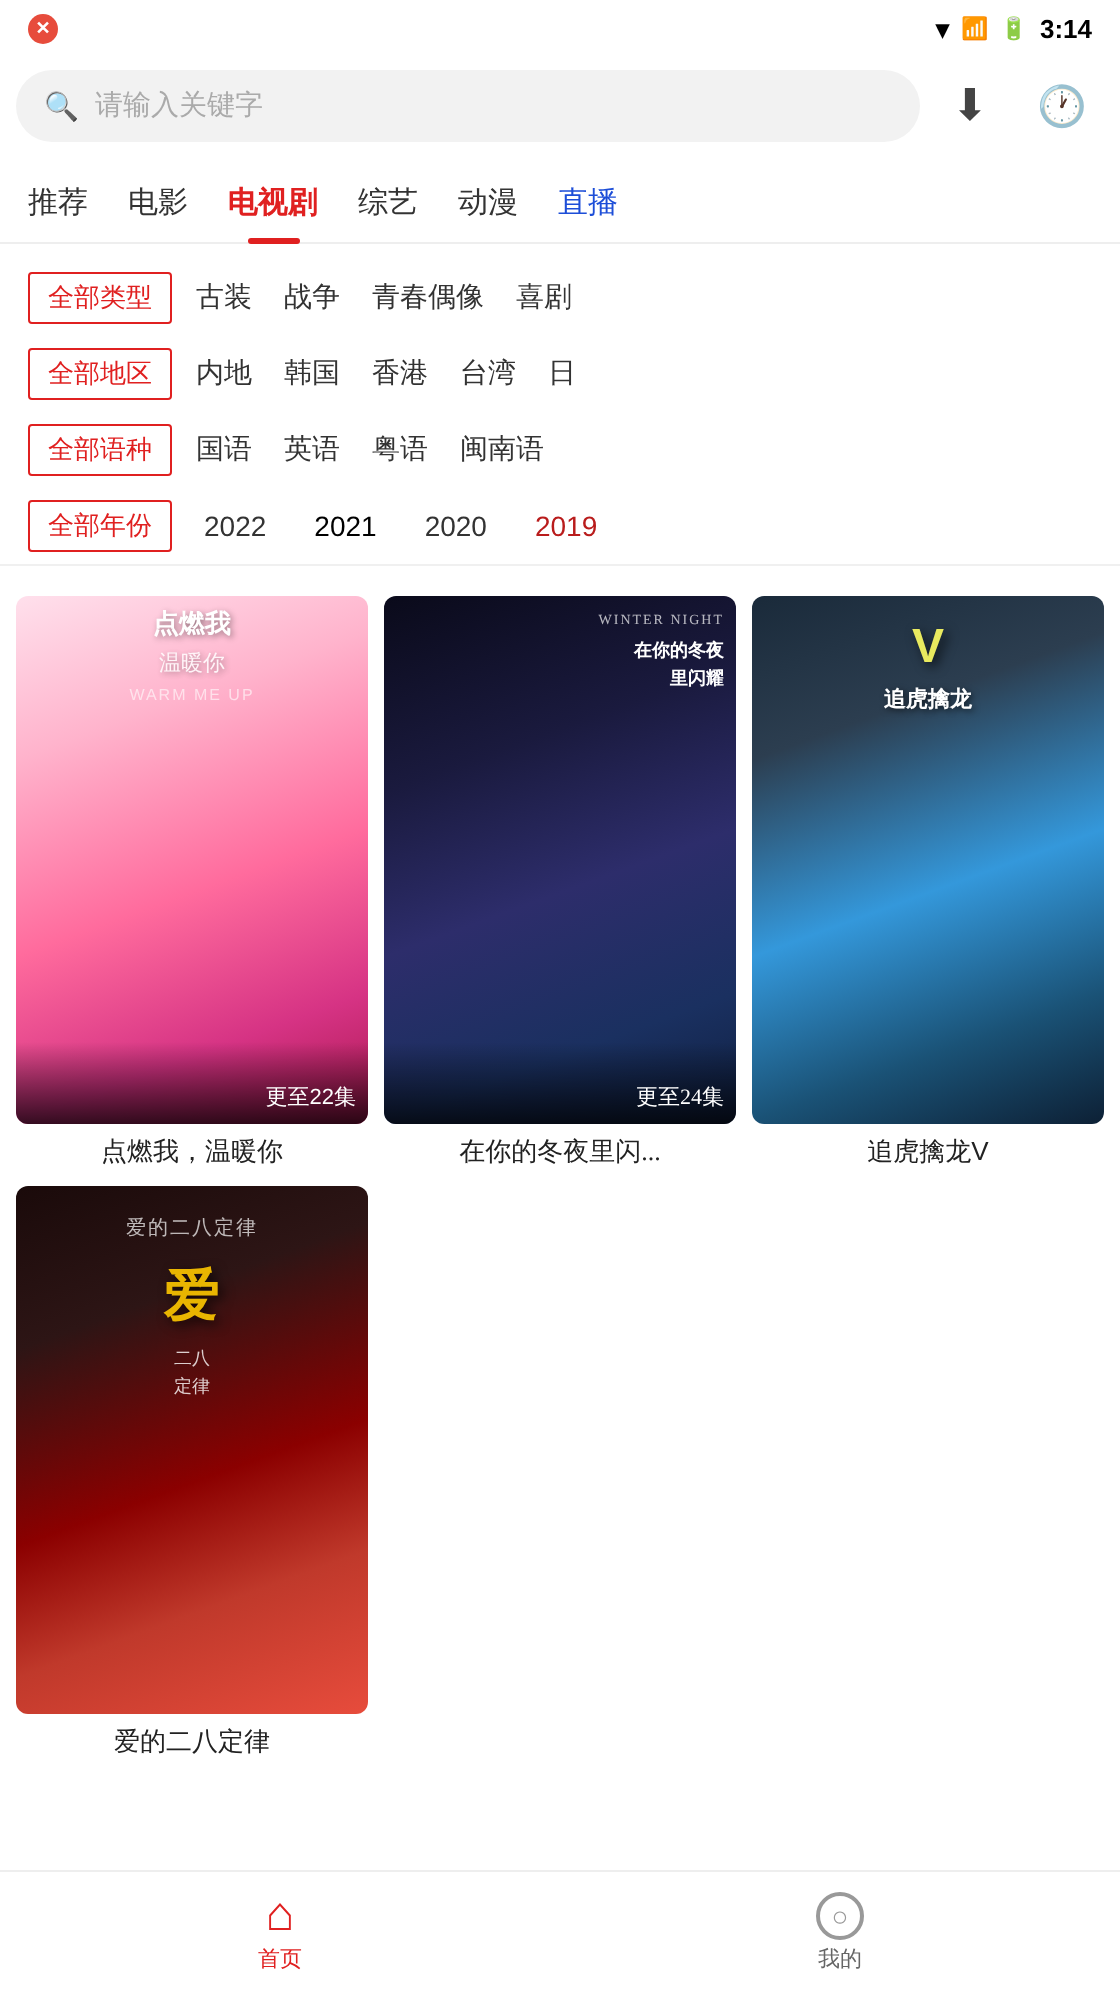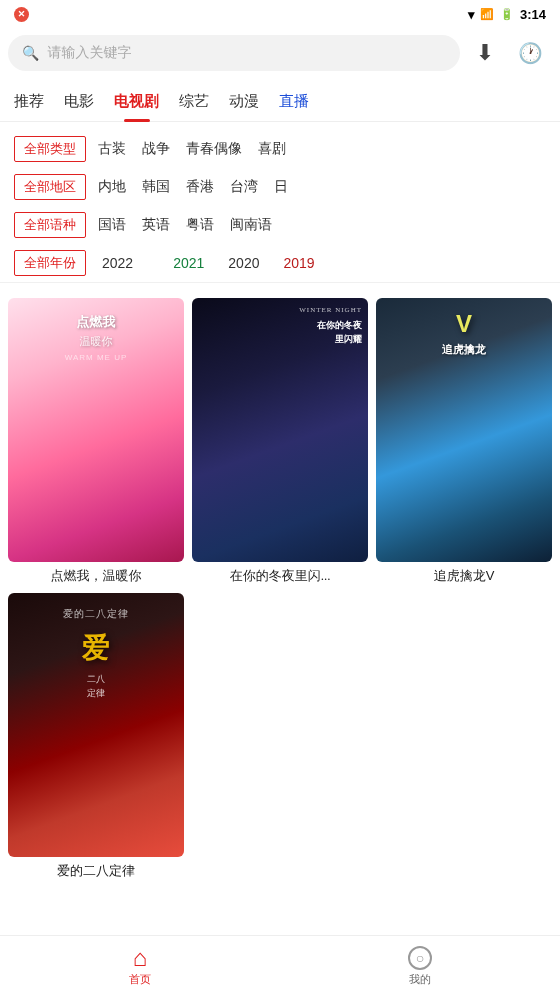--- a/index.html
+++ b/index.html
@@ -93,46 +93,52 @@
   <span style="font-size:14px;color:#333;cursor:pointer;padding:0 4px;">英语</span>
   <span style="font-size:14px;color:#333;cursor:pointer;padding:0 4px;">粤语</span>
   <span style="font-size:14px;color:#333;cursor:pointer;padding:0 4px;">闽南语</span>
 </div>
 
 <div style="display:flex;align-items:center;padding:6px 14px;gap:8px;overflow:hidden;">
   <div style="color:#e02020;font-size:13px;min-width:72px;text-align:center;border:1px solid #e02020;padding:3px 2px;border-radius:2px;cursor:pointer;">
     <span>全部年份</span>
   </div>
   <span style="font-size:14px;color:#333;cursor:pointer;padding:0 8px;">2022</span>
-  <span style="font-size:14px;color:#15803d;cursor:pointer;padding:0 8px;margin-left:16px;">2021</span>
+  <span style="font-size:14px;color:#000000;cursor:pointer;padding:0 8px;">2021</span>
   <span style="font-size:14px;color:#333;cursor:pointer;padding:0 8px;">2020</span>
   <span style="font-size:14px;color:#b91c1c;cursor:pointer;padding:0 8px;">2019</span>
 </div>
 
 <div style="height:6px;border-top:1px solid #f0f0f0;"></div>
 
 <div style="display:grid;grid-template-columns:repeat(3,1fr);gap:8px;padding:10px 8px 80px;">
 
 
   <div style="cursor:pointer;">
     <div style="width:100%;aspect-ratio:2/3;border-radius:6px;overflow:hidden;position:relative;background:linear-gradient(160deg,#ffe0ec 0%,#ffb3cc 25%,#ff6b9d 55%,#d63384 80%,#a8174f 100%);">
-      <div style="width:100%;height:100%;display:flex;flex-direction:column;align-items:center;justify-content:flex-start;padding:14px 6px 6px;">
+      <div style="width:100%;height:100%;display:flex;flex-direction:column;align-items:center;justify-content:flex-start;padding:4px 6px 6px;">
         <div style="color:white;font-size:13px;font-weight:700;text-align:center;text-shadow:1px 1px 3px rgba(0,0,0,0.4);line-height:1.5;">点燃我</div>
         <div style="color:white;font-size:11px;text-align:center;text-shadow:1px 1px 3px rgba(0,0,0,0.4);opacity:0.85;margin-top:2px;">温暖你</div>
         <div style="color:rgba(255,255,255,0.6);font-size:8px;text-align:center;letter-spacing:1px;margin-top:4px;">WARM ME UP</div>
+      </div>
+      <div style="position:absolute;bottom:0;left:0;right:0;background:linear-gradient(transparent,rgba(0,0,0,0.75));padding:18px 6px 5px;text-align:right;">
+        <span style="color:white;font-size:11px;">更至22集</span>
       </div>
     </div>
     <div style="font-size:13px;color:#222;margin-top:5px;text-align:center;overflow:hidden;text-overflow:ellipsis;white-space:nowrap;">点燃我，温暖你</div>
   </div>
 
   <div style="cursor:pointer;font-family:Liberation Serif, serif;">
     <div style="width:100%;aspect-ratio:2/3;border-radius:6px;overflow:hidden;position:relative;background:linear-gradient(160deg,#0a0a1a 0%,#1a1a3e 30%,#2d2d6b 55%,#1a3060 80%,#0f1f40 100%);">
       <div style="width:100%;height:100%;display:flex;flex-direction:column;align-items:flex-end;justify-content:flex-start;padding:8px 6px;">
         <div style="color:rgba(255,255,255,0.7);font-size:7px;letter-spacing:1px;text-align:right;">WINTER NIGHT</div>
         <div style="color:white;font-size:9px;font-weight:600;text-align:right;margin-top:4px;line-height:1.6;">在你的冬夜<br>里闪耀</div>
+      </div>
+      <div style="position:absolute;bottom:0;left:0;right:0;background:linear-gradient(transparent,rgba(0,0,0,0.75));padding:18px 6px 5px;text-align:right;">
+        <span style="color:white;font-size:11px;">更至24集</span>
       </div>
     </div>
     <div style="font-size:13px;color:#222;margin-top:5px;text-align:center;overflow:hidden;text-overflow:ellipsis;white-space:nowrap;">在你的冬夜里闪...</div>
   </div>
 
   <div style="cursor:pointer;">
     <div style="width:100%;aspect-ratio:2/3;border-radius:6px;overflow:hidden;position:relative;background:linear-gradient(160deg,#1a2a3a 0%,#2c3e50 25%,#3498db 55%,#1a5276 80%,#0d2035 100%);">
       <div style="width:100%;height:100%;display:flex;flex-direction:column;align-items:center;justify-content:flex-start;padding:12px 6px;">
         <div style="color:rgba(255,255,100,0.9);font-size:24px;font-weight:900;text-shadow:2px 2px 6px rgba(0,0,0,0.7);">V</div>
         <div style="color:white;font-size:11px;font-weight:700;text-align:center;text-shadow:1px 1px 3px rgba(0,0,0,0.6);margin-top:4px;">追虎擒龙</div>

